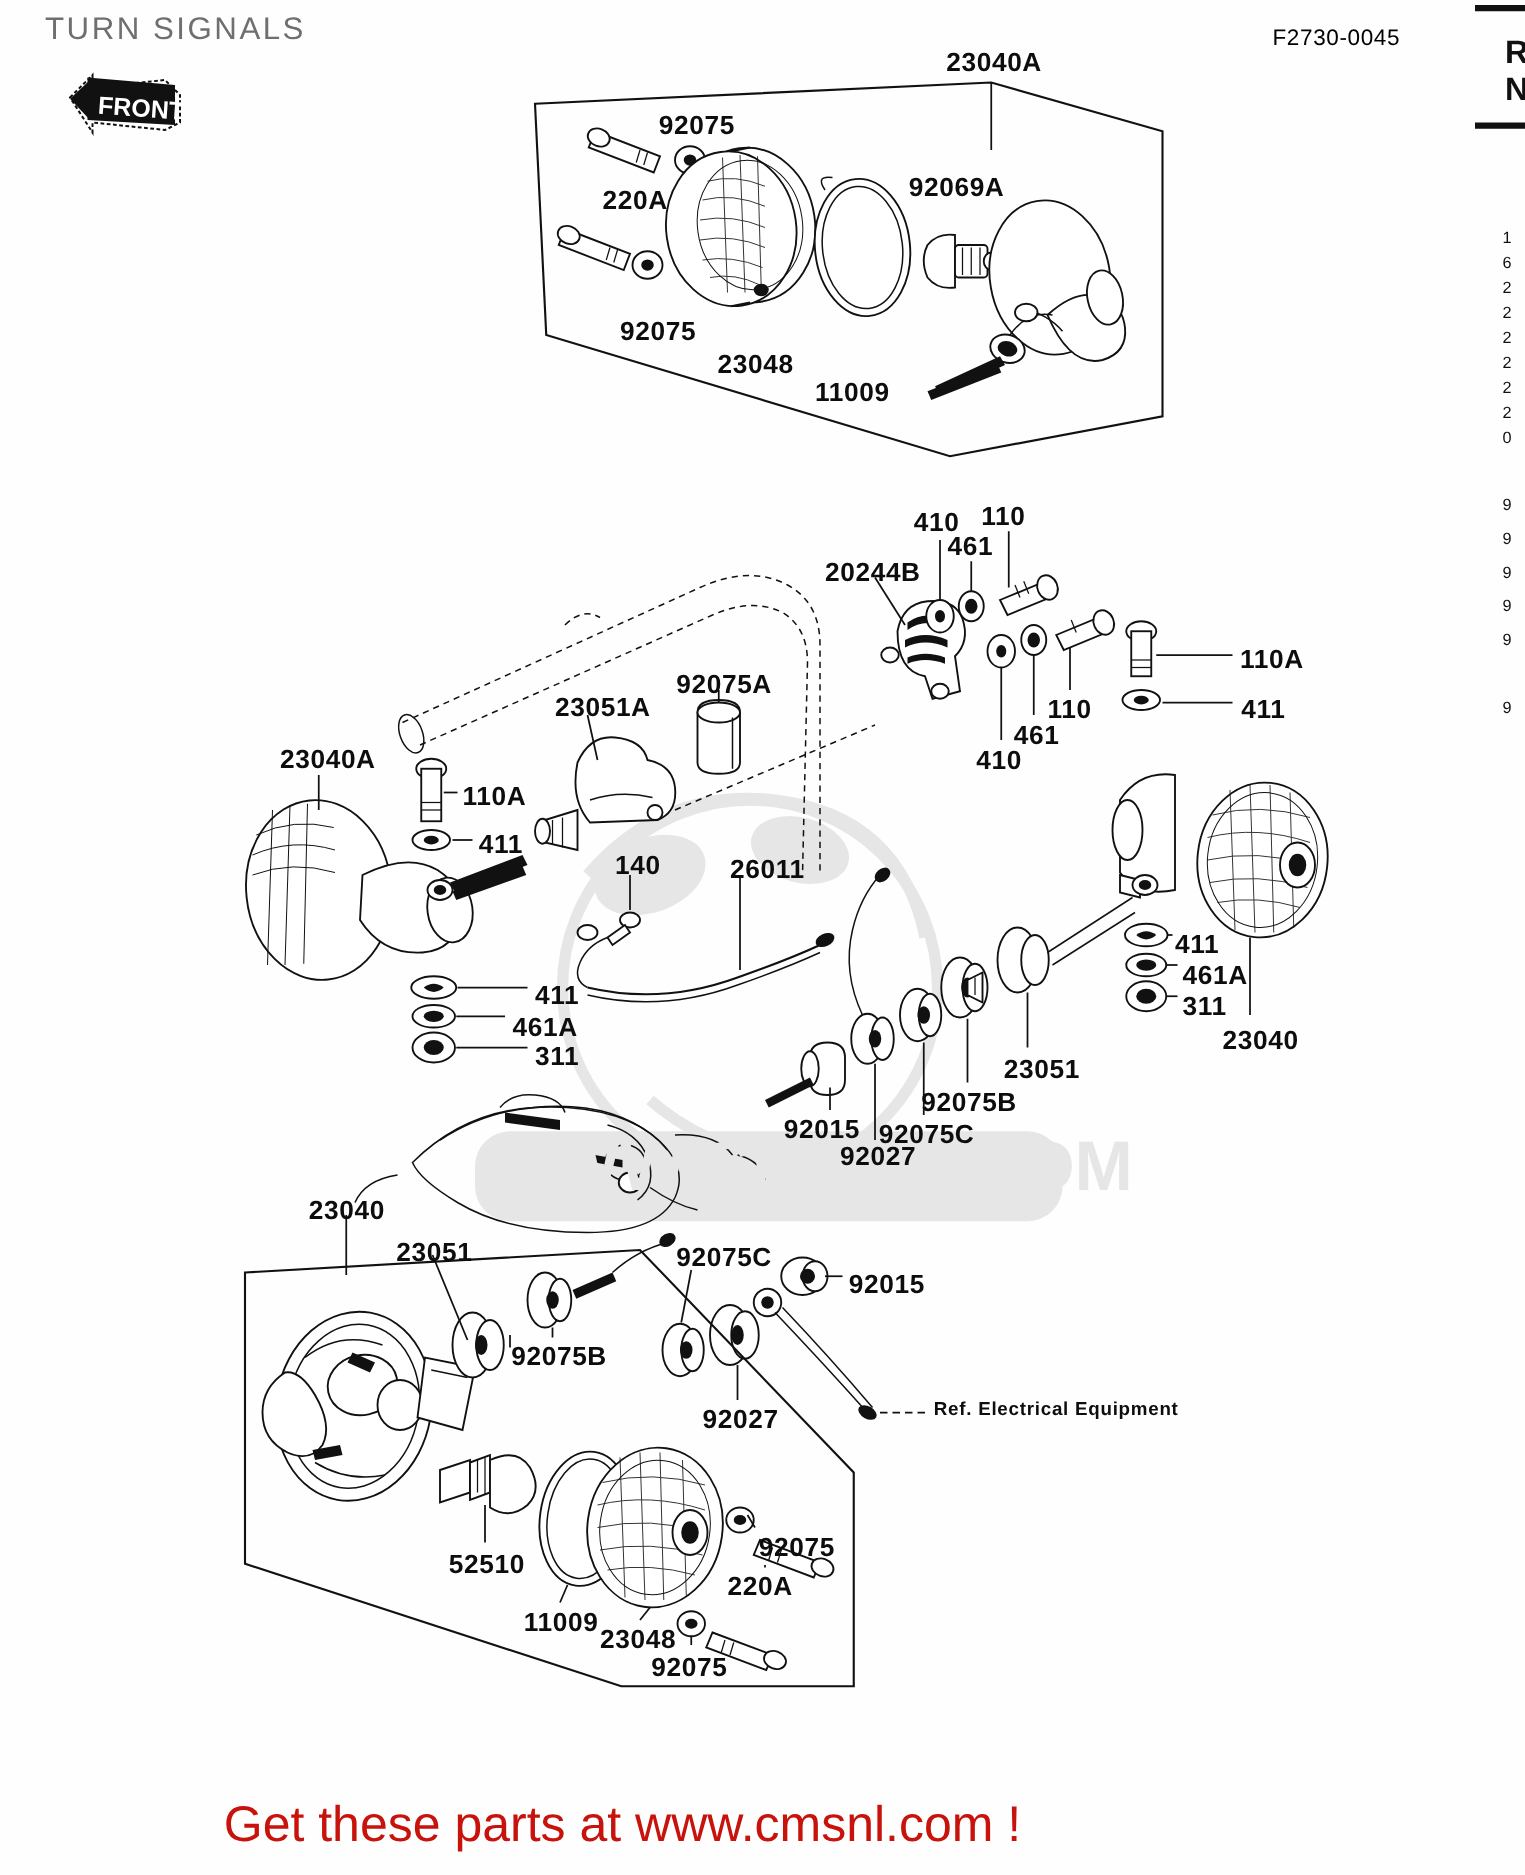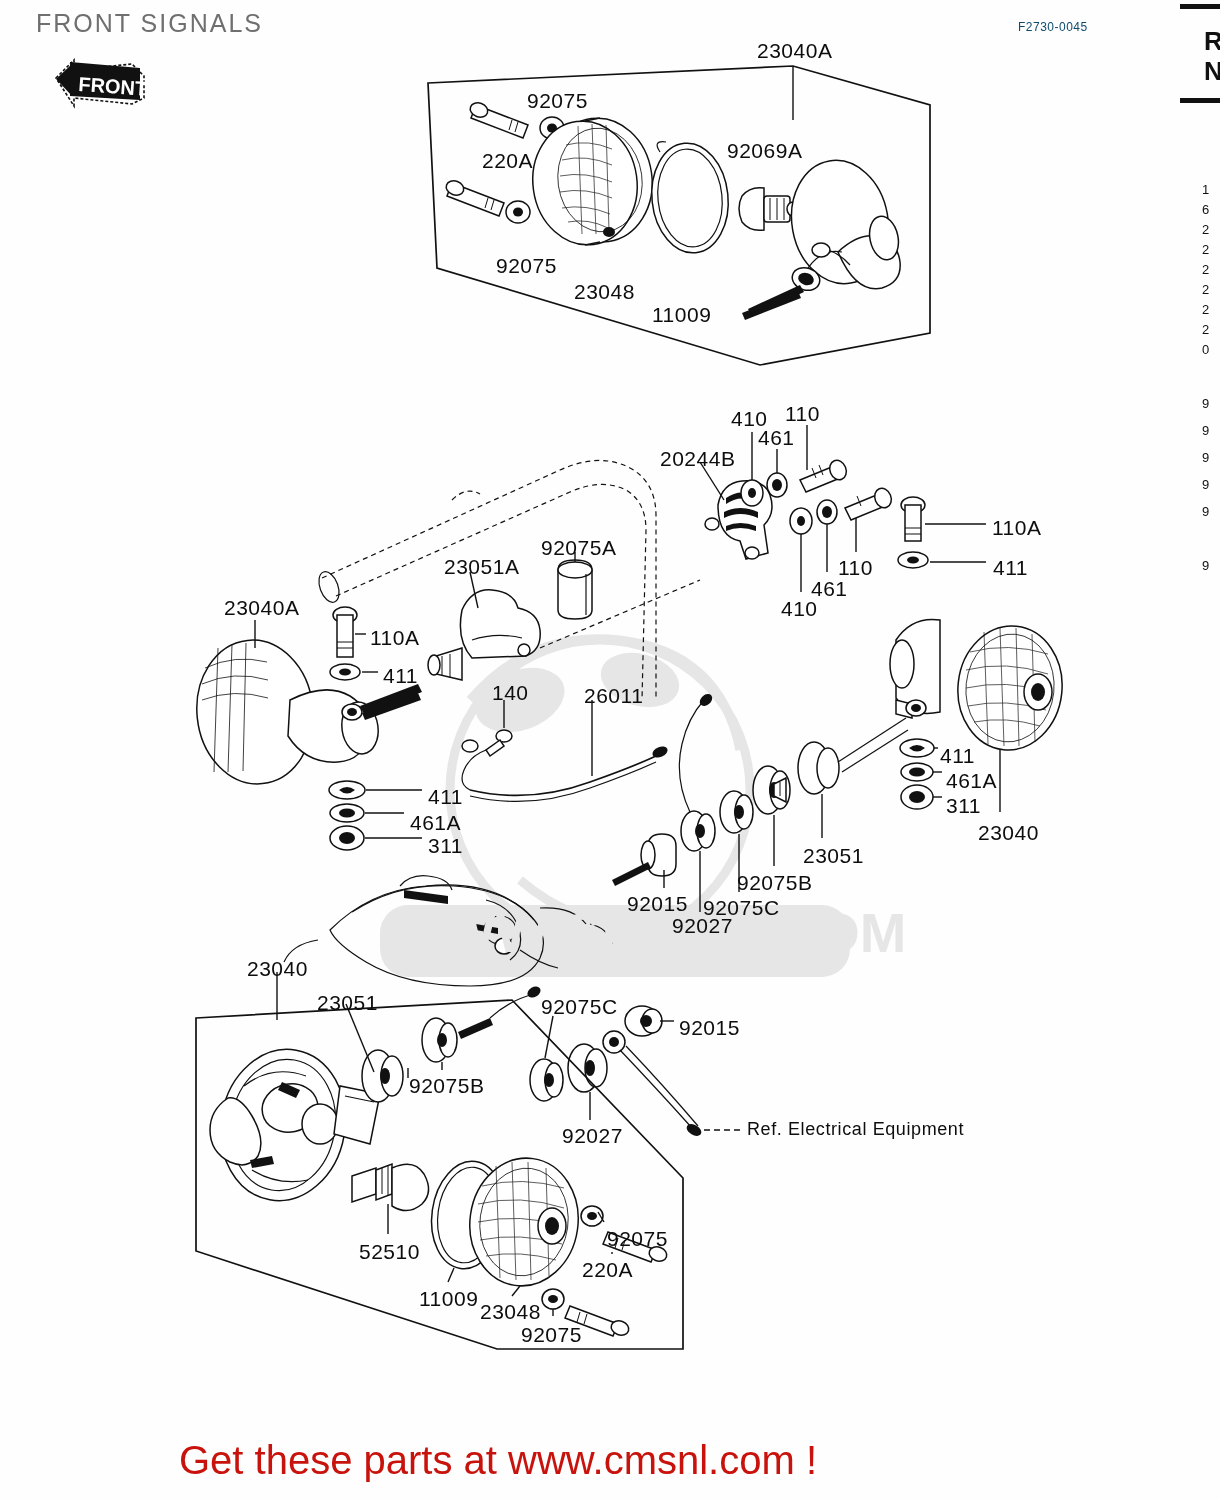--- a/index.html
+++ b/index.html
@@ -25,22 +25,22 @@
     top: 9px;
     font-size: 25px;
     letter-spacing: 2px;
     color: #6f6f6f;
     white-space: nowrap;
   }
   .fig-code {
     position: absolute;
     left: 1018px;
     top: 20px;
-    font-size: 12px;
-    color: #0c4a6e;
+    font-size: 18px;
+    color: #000000;
     letter-spacing: 0.5px;
     white-space: nowrap;
   }
 
   
   .front-badge {
     position: absolute;
     left: 48px;
     top: 52px;
     width: 104px;
@@ -93,41 +93,42 @@
   }
 
   
   .lbl {
     position: absolute;
     font-size: 21px;
     color: #0d0d0d;
     letter-spacing: 0.5px;
     white-space: nowrap;
     line-height: 1;
-  }
-  .lbl.ref { font-size: 18px; letter-spacing: 0.6px; }
+    font-weight: bold;
+  }
+  .lbl.ref { font-size: 15px; letter-spacing: 0.6px; }
 
   
   .footer {
     position: absolute;
     left: 0;
     top: 1438px;
     width: 996px;
     text-align: center;
     font-size: 40px;
     color: #c8120c;
     white-space: nowrap;
   }
 </style>
 </head>
 <body>
 
 <div id="page">
 
-  <div class="page-title">FRONT SIGNALS</div>
+  <div class="page-title">TURN SIGNALS</div>
   <div class="fig-code">F2730-0045</div>
 
   <div class="front-badge">
     <svg width="104" height="58" viewBox="0 0 104 58">
       <g>
         <path d="M8 26 L26 8 L26 18 L84 12 L96 24 L96 46 L84 52 L26 46 L26 54 Z" fill="#ffffff" stroke="#111" stroke-width="1.6" stroke-dasharray="3 2"></path>
         <path d="M22 10 L92 16 L92 48 L22 44 Z" fill="#111"></path>
         <path d="M8 27 L24 12 L24 44 Z" fill="#111"></path>
         <text x="30" y="39" font-family="Liberation Sans, sans-serif" font-size="20" font-weight="bold" fill="#ffffff" transform="rotate(4 30 39)">FRONT</text>
       </g>

